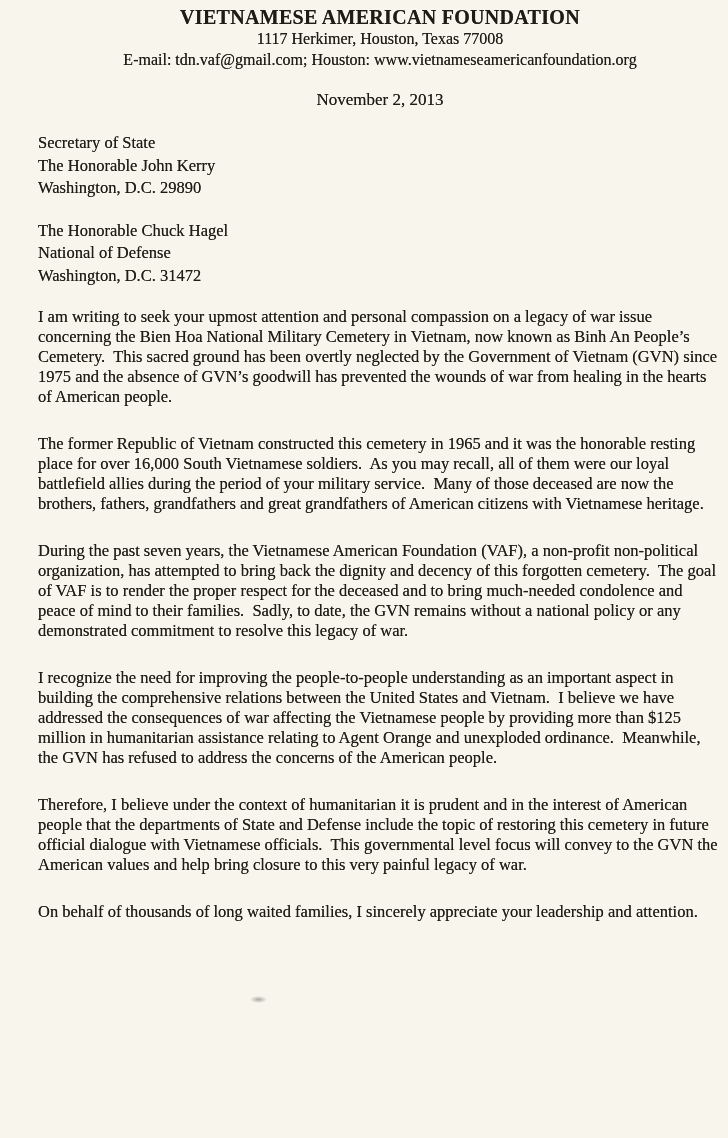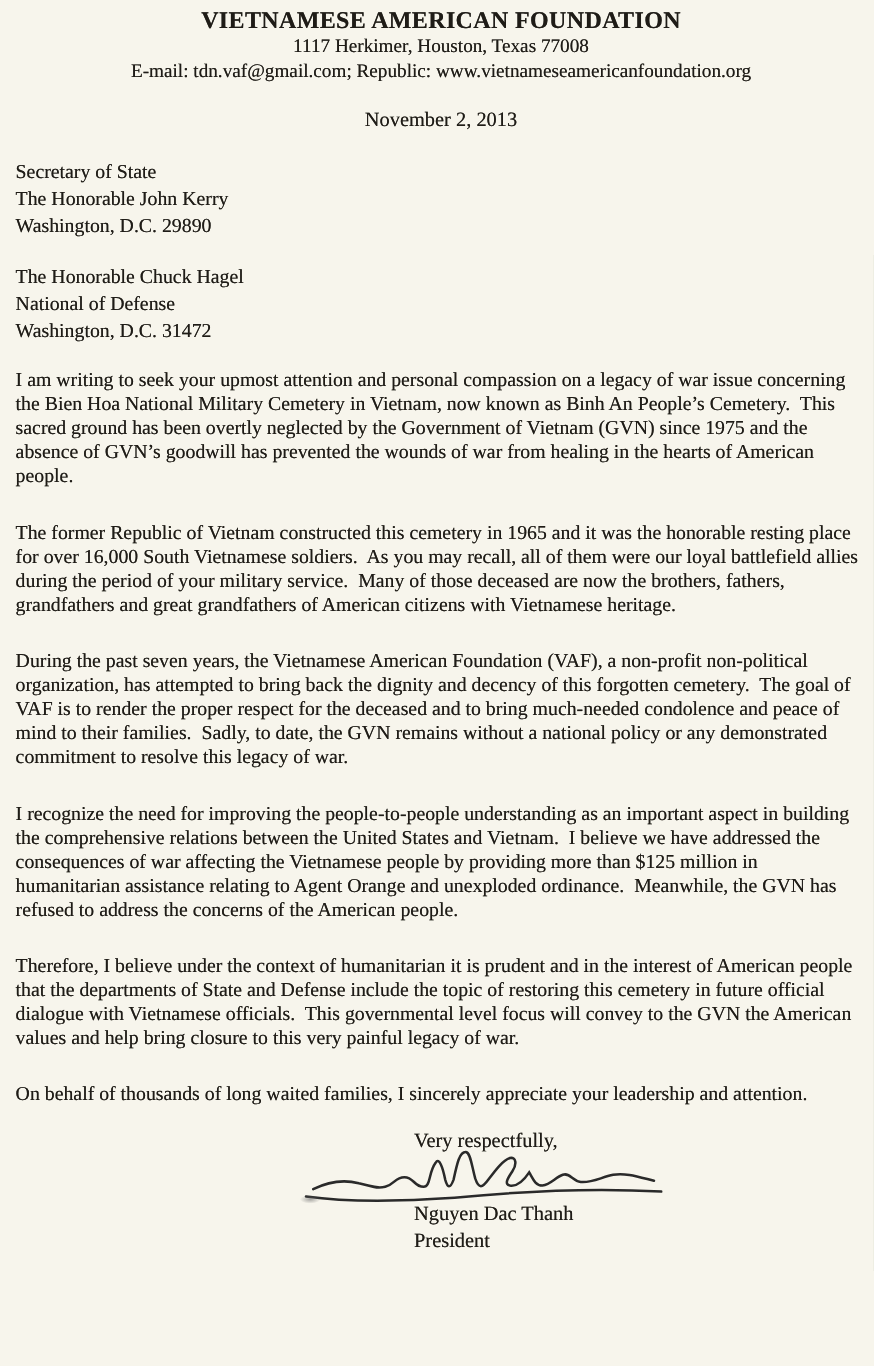--- a/index.html
+++ b/index.html
@@ -6,21 +6,21 @@
   .page {
     position:relative;
     width:728px; height:1138px;
     margin:0 auto;
     background:#f7f5ec;
     color:#1f1c17;
     font-family:"Liberation Serif","DejaVu Serif",serif;
     overflow:hidden;
     text-shadow:0 0 0.5px rgba(30,28,23,0.75);
   }
-  .inner { padding:6px 6px 0 13px; }
+  .inner { padding:6px 6px 0 13px;margin-left:25px; }
 
   .header { text-align:center; }
   .org-name { font-size:20px; font-weight:bold; line-height:22px; letter-spacing:0.3px; }
   .header-line { font-size:16px; line-height:21px; }
 
   .date { text-align:center; font-size:17px; line-height:20px; margin-top:20px; }
 
   .recipients { margin-top:22px; }
   .recipient { margin-bottom:20px; }
   .recipient-line { font-size:16.5px; line-height:22.5px; }
@@ -50,21 +50,21 @@
 </style>
 </head>
 <body>
 
 <div class="page">
   <div class="inner">
 
     <div class="header">
       <div class="org-name">VIETNAMESE AMERICAN FOUNDATION</div>
       <div class="header-line">1117 Herkimer, Houston, Texas 77008</div>
-      <div class="header-line">E-mail: tdn.vaf@gmail.com; Republic: www.vietnameseamericanfoundation.org</div>
+      <div class="header-line">E-mail: tdn.vaf@gmail.com; Houston: www.vietnameseamericanfoundation.org</div>
     </div>
 
     <div class="date">November 2, 2013</div>
 
     <div class="recipients">
       <div class="recipient">
         <div class="recipient-line">Secretary of State</div>
         <div class="recipient-line">The Honorable John Kerry</div>
         <div class="recipient-line">Washington, D.C. 29890</div>
       </div>
@@ -78,48 +78,16 @@
 
     <div class="body-paragraphs">
       <p class="para">I am writing to seek your upmost attention and personal compassion on a legacy of war issue concerning the Bien Hoa National Military Cemetery in Vietnam, now known as Binh An People’s Cemetery.  This sacred ground has been overtly neglected by the Government of Vietnam (GVN) since 1975 and the absence of GVN’s goodwill has prevented the wounds of war from healing in the hearts of American people.</p>
       <p class="para">The former Republic of Vietnam constructed this cemetery in 1965 and it was the honorable resting place for over 16,000 South Vietnamese soldiers.  As you may recall, all of them were our loyal battlefield allies during the period of your military service.  Many of those deceased are now the brothers, fathers, grandfathers and great grandfathers of American citizens with Vietnamese heritage.</p>
       <p class="para">During the past seven years, the Vietnamese American Foundation (VAF), a non-profit non-political organization, has attempted to bring back the dignity and decency of this forgotten cemetery.  The goal of VAF is to render the proper respect for the deceased and to bring much-needed condolence and peace of mind to their families.  Sadly, to date, the GVN remains without a national policy or any demonstrated commitment to resolve this legacy of war.</p>
       <p class="para">I recognize the need for improving the people-to-people understanding as an important aspect in building the comprehensive relations between the United States and Vietnam.  I believe we have addressed the consequences of war affecting the Vietnamese people by providing more than $125 million in humanitarian assistance relating to Agent Orange and unexploded ordinance.  Meanwhile, the GVN has refused to address the concerns of the American people.</p>
       <p class="para">Therefore, I believe under the context of humanitarian it is prudent and in the interest of American people that the departments of State and Defense include the topic of restoring this cemetery in future official dialogue with Vietnamese officials.  This governmental level focus will convey to the GVN the American values and help bring closure to this very painful legacy of war.</p>
       <p class="para">On behalf of thousands of long waited families, I sincerely appreciate your leadership and attention.</p>
     </div>
 
-    <div class="closing">
-      <div class="valediction">Very respectfully,</div>
-
-      <svg class="signature-svg" width="305" height="46" viewBox="0 0 305 46" aria-hidden="true">
-        <g fill="none" stroke="#2a2a2a" stroke-width="2.1" stroke-linecap="round">
-          <path d="M8 34
-                   C 20 28, 34 26, 46 29
-                   C 56 31, 60 34, 68 32
-                   C 76 30, 76 24, 84 24
-                   C 92 24, 92 32, 100 32
-                   C 106 32, 104 20, 110 12
-                   C 113 7, 116 16, 118 26
-                   C 120 33, 122 34, 125 26
-                   C 128 12, 130 3, 135 3
-                   C 139 3, 140 14, 143 25
-                   C 146 34, 149 33, 154 26
-                   C 160 18, 166 10, 172 8
-                   C 177 7, 178 13, 174 19
-                   C 170 25, 167 30, 172 31
-                   C 178 32, 184 26, 188 20
-                   C 191 25, 193 31, 199 31
-                   C 206 30, 210 24, 216 22
-                   C 222 20, 224 27, 231 28
-                   C 240 29, 248 24, 258 22
-                   C 268 20, 280 24, 292 27"></path>
-          <path d="M2 40 C 45 46, 95 44, 150 39 C 210 34, 262 34, 298 36"></path>
-        </g>
-      </svg>
-
-      <div class="signatory">Nguyen Dac Thanh</div>
-      <div class="sig-title">President</div>
-    </div>
   </div>
 
   <div class="smudge"></div>
 </div>
 
 </body></html>

